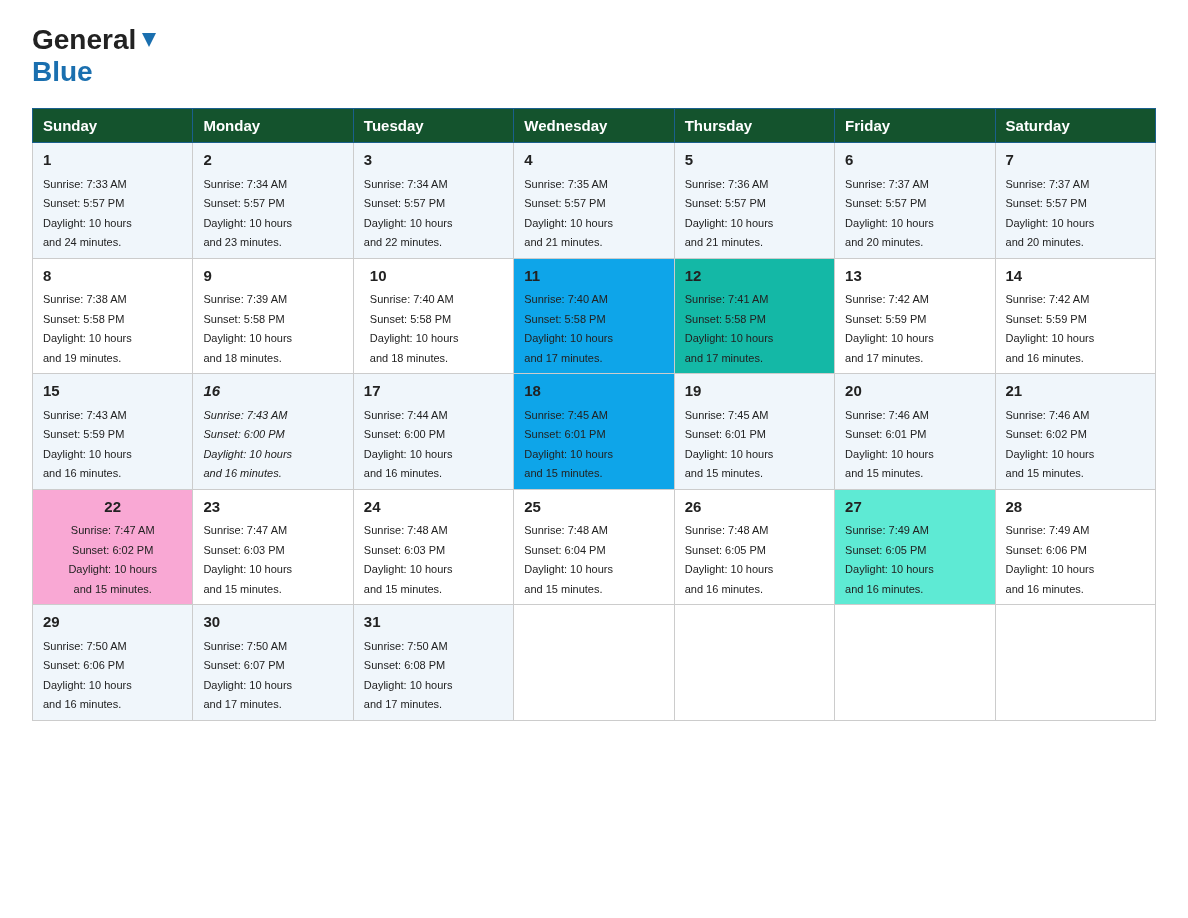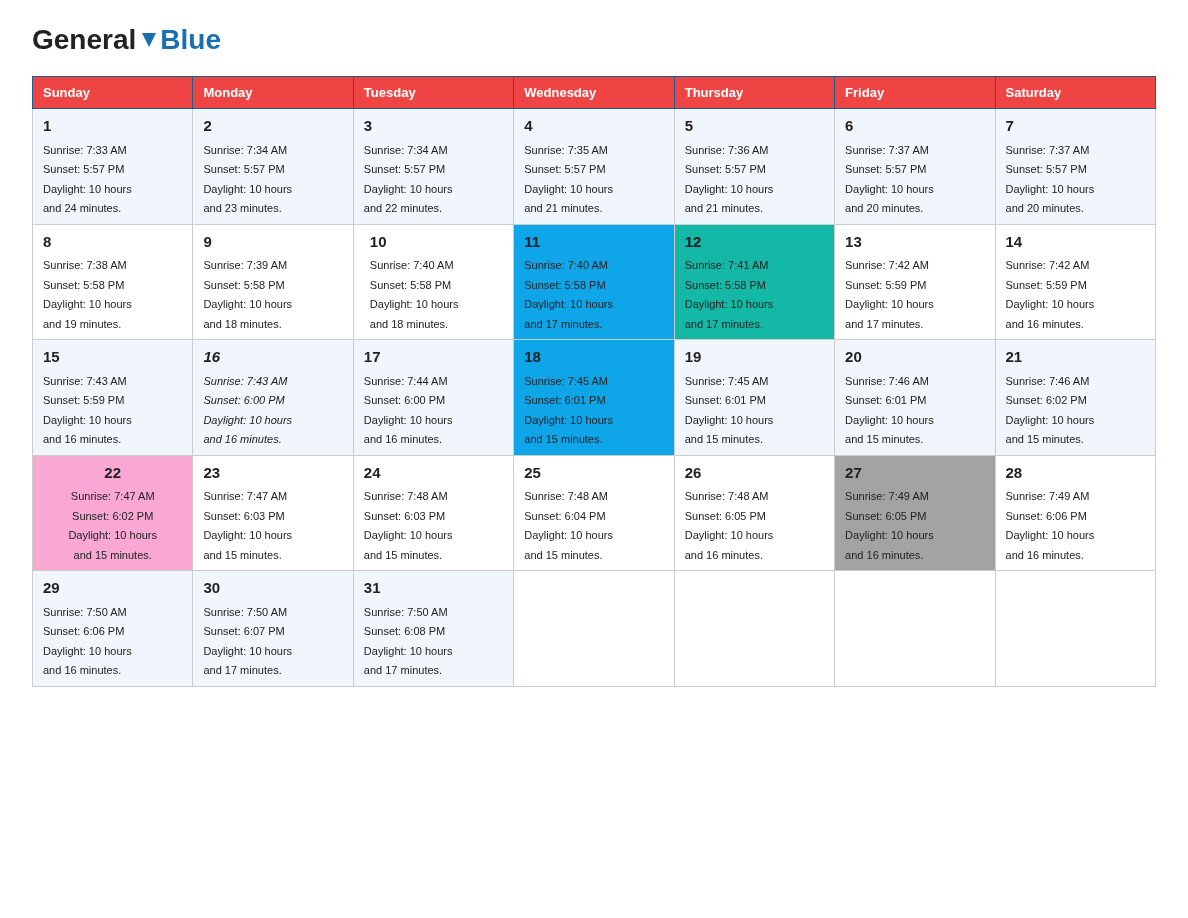--- a/index.html
+++ b/index.html
@@ -12,21 +12,21 @@
       min-height: 918px;
     }
     .header {
       display: flex;
       align-items: flex-start;
       justify-content: space-between;
       margin-bottom: 20px;
     }
     .logo {
       display: flex;
-      flex-direction: row;
+      flex-direction: column;
       align-items: flex-start;
     }
     .title-block {
       text-align: right;
     }
     .month-title {
       font-size: 52px;
       font-weight: bold;
       color: #222;
       line-height: 1.1;
@@ -35,23 +35,23 @@
       font-size: 22px;
       color: #444;
       margin-top: 4px;
     }
     table {
       width: 100%;
       border-collapse: collapse;
       table-layout: fixed;
     }
     thead tr th {
-      background-color: #ef4444;
+      background-color: #14532d;
       color: #fff;
-      font-size: 13px;
+      font-size: 15px;
       font-weight: bold;
       padding: 8px 10px;
       text-align: left;
       border: 1px solid #1a5f8c;
     }
     tbody tr td {
       vertical-align: top;
       padding: 6px 10px;
       border: 1px solid #ccc;
       font-size: 13px;
@@ -241,21 +241,21 @@
 Daylight: 10 hours
 and 15 minutes.</span></td>
         <td style="background-color: rgb(255, 255, 255);"><span class="day-num">25</span><span class="day-info" style="white-space: pre-line;">Sunrise: 7:48 AM
 Sunset: 6:04 PM
 Daylight: 10 hours
 and 15 minutes.</span></td>
         <td style="background-color: rgb(255, 255, 255);"><span class="day-num">26</span><span class="day-info" style="white-space: pre-line;">Sunrise: 7:48 AM
 Sunset: 6:05 PM
 Daylight: 10 hours
 and 16 minutes.</span></td>
-        <td style="background-color: #a3a3a3;"><span class="day-num">27</span><span class="day-info" style="white-space: pre-line;">Sunrise: 7:49 AM
+        <td style="background-color: #5eead4;"><span class="day-num">27</span><span class="day-info" style="white-space: pre-line;">Sunrise: 7:49 AM
 Sunset: 6:05 PM
 Daylight: 10 hours
 and 16 minutes.</span></td>
         <td style="background-color: rgb(255, 255, 255);"><span class="day-num">28</span><span class="day-info" style="white-space: pre-line;">Sunrise: 7:49 AM
 Sunset: 6:06 PM
 Daylight: 10 hours
 and 16 minutes.</span></td>
       </tr>
       <tr style="background-color: rgb(240, 246, 251); padding-left: 38px;">
         <td style="background-color: rgb(240, 246, 251);"><span class="day-num">29</span><span class="day-info" style="white-space: pre-line;">Sunrise: 7:50 AM

